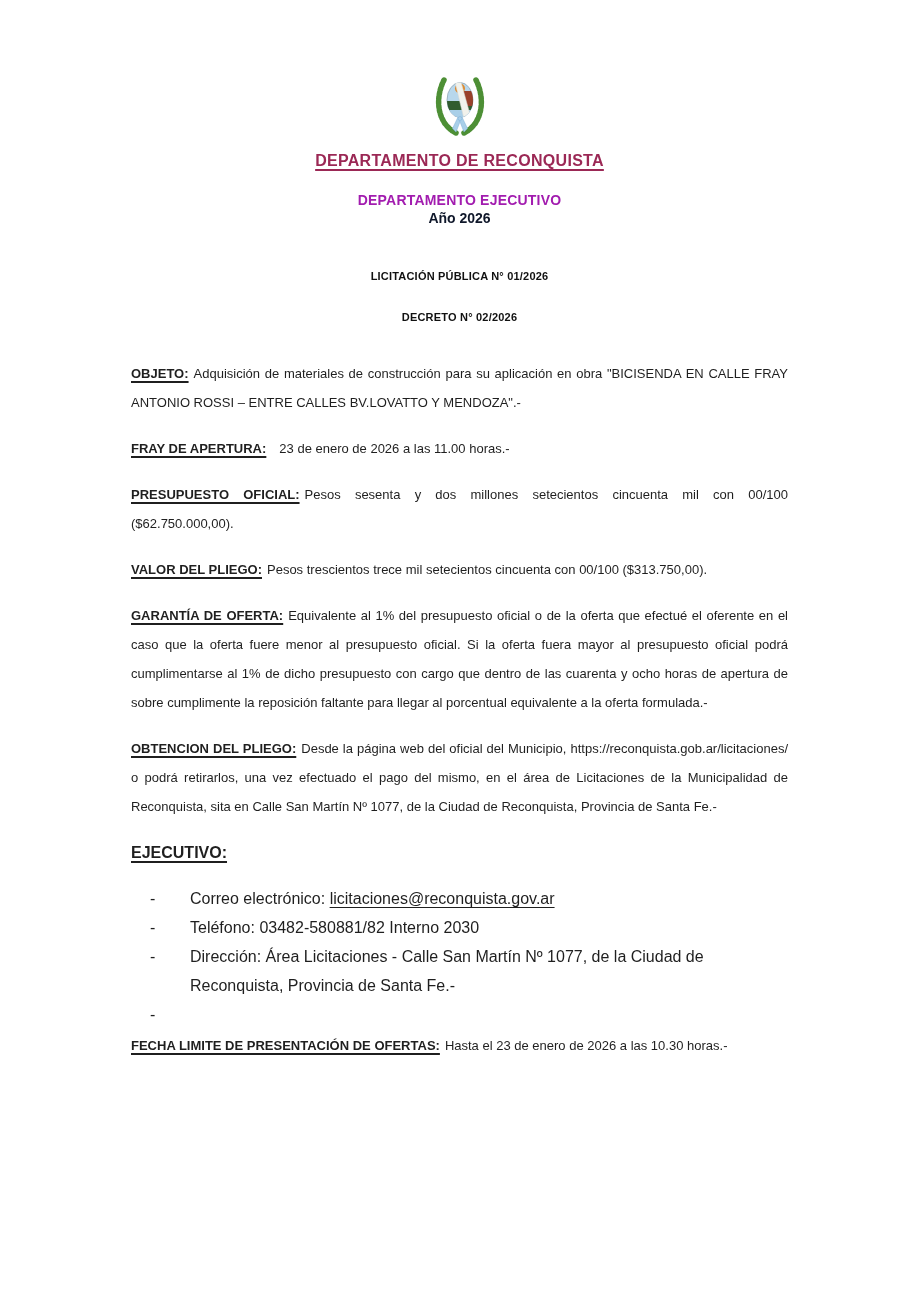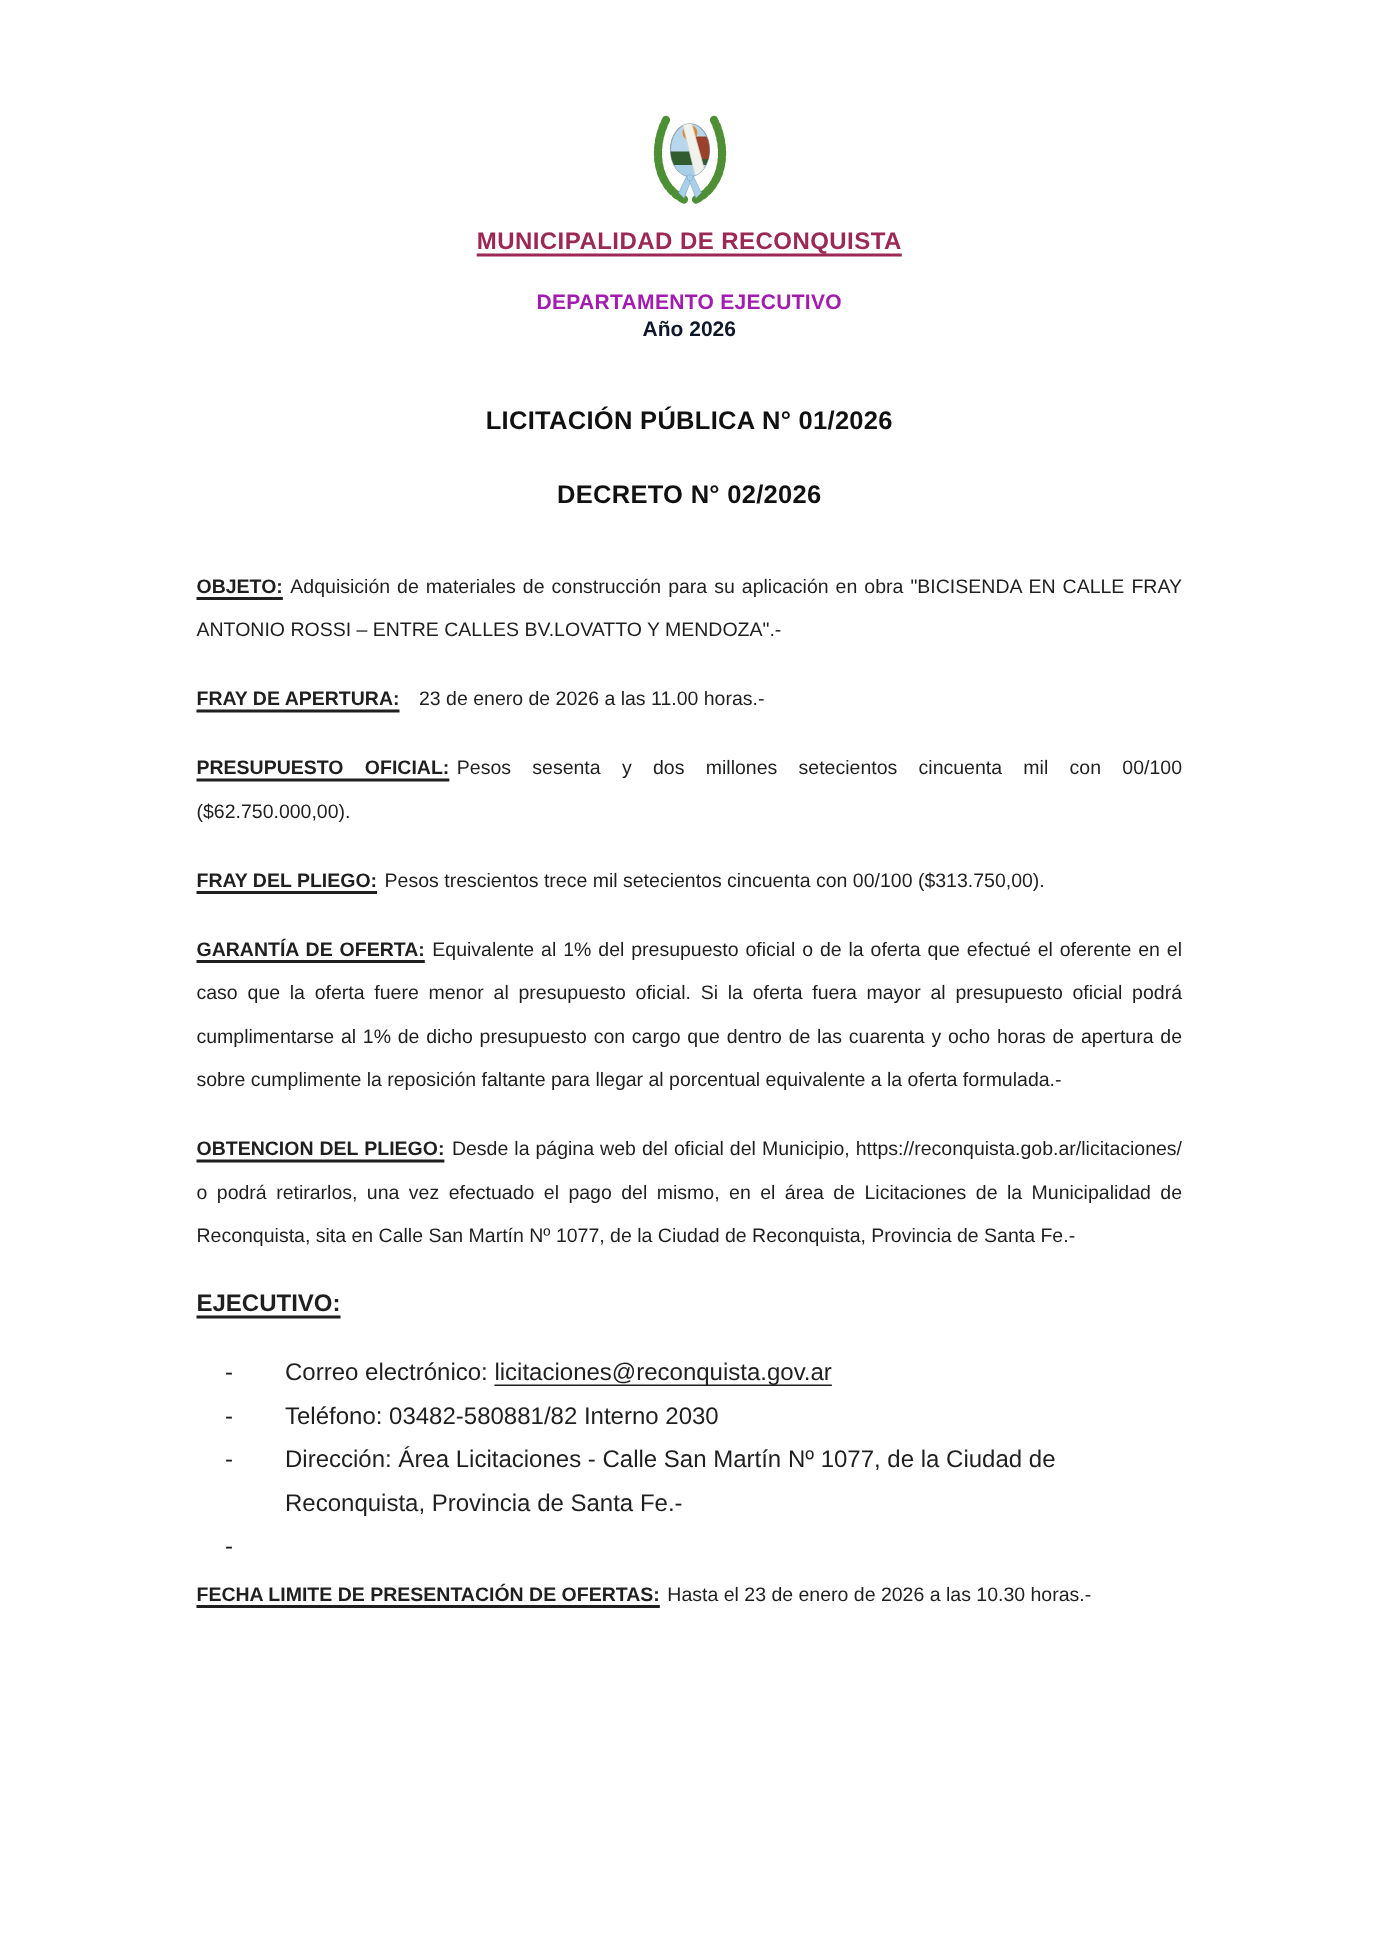--- a/index.html
+++ b/index.html
@@ -43,21 +43,21 @@
   .year-line {
     margin-top: 2px;
     font-size: 14px;
     font-weight: bold;
     color: #0f172a;
   }
   
   .doc-title {
     margin: 44px 0 0 0;
     text-align: center;
-    font-size: 17px;
+    font-size: 11px;
     font-weight: bold;
     color: #111111;
     letter-spacing: 0.2px;
   }
   .doc-title.decree { margin-top: 29px; }
   
   .doc-body { margin-top: 36px; }
   .para {
     font-size: 13px;
     line-height: 29px;
@@ -129,37 +129,37 @@
           <polygon points="50,20 62,20 82,92 68,94" fill="#f2f2ec" stroke="#d9d9d2" stroke-width="1"></polygon>
         </g>
 
         <g fill="#a9cfe9" stroke="#7fb0d8" stroke-width="1">
           <polygon points="56,90 61,97 52,120 45,113"></polygon>
           <polygon points="64,90 59,97 68,120 75,113"></polygon>
           <circle cx="60" cy="93" r="4"></circle>
         </g>
       </svg>
     </span>
-    <div class="org-name">MUNICIPALIDAD DE RECONQUISTA</div>
+    <div class="org-name">DEPARTAMENTO DE RECONQUISTA</div>
     <div class="dept-name">DEPARTAMENTO EJECUTIVO</div>
     <div class="year-line">Año 2026</div>
   </header>
 
   <div class="doc-title">LICITACIÓN PÚBLICA N° 01/2026</div>
   <div class="doc-title decree">DECRETO N° 02/2026</div>
 
   <div class="doc-body">
 
     <p class="para"><span class="sec-label">OBJETO:</span><span>Adquisición de materiales de construcción para su aplicación en obra "BICISENDA EN CALLE FRAY ANTONIO ROSSI – ENTRE CALLES BV.LOVATTO Y MENDOZA".-</span></p>
 
     <p class="para"><span class="sec-label wide">FRAY DE APERTURA:</span><span>23 de enero de 2026 a las 11.00 horas.-</span></p>
 
     <p class="para"><span class="sec-label">PRESUPUESTO OFICIAL:</span><span>Pesos sesenta y dos millones setecientos cincuenta mil con 00/100 ($62.750.000,00).</span></p>
 
-    <p class="para"><span class="sec-label">FRAY DEL PLIEGO:</span><span>Pesos trescientos trece mil setecientos cincuenta con 00/100 ($313.750,00).</span></p>
+    <p class="para"><span class="sec-label">VALOR DEL PLIEGO:</span><span>Pesos trescientos trece mil setecientos cincuenta con 00/100 ($313.750,00).</span></p>
 
     <p class="para"><span class="sec-label">GARANTÍA DE OFERTA:</span><span>Equivalente al 1% del presupuesto oficial o de la oferta que efectué el oferente en el caso que la oferta fuere menor al presupuesto oficial. Si la oferta fuera mayor al presupuesto oficial podrá cumplimentarse al 1% de dicho presupuesto con cargo que dentro de las cuarenta y ocho horas de apertura de sobre cumplimente la reposición faltante para llegar al porcentual equivalente a la oferta formulada.-</span></p>
 
     <p class="para"><span class="sec-label">OBTENCION DEL PLIEGO:</span><span>Desde la página web del oficial del Municipio,</span> <span class="url">https://reconquista.gob.ar/licitaciones/</span> <span>o podrá retirarlos, una vez efectuado el pago del mismo, en el área de Licitaciones de la Municipalidad de Reconquista, sita en Calle San Martín Nº 1077, de la Ciudad de Reconquista, Provincia de Santa Fe.-</span></p>
 
     <h3 class="sec-heading">EJECUTIVO:</h3>
 
     <div class="bullet-list">
       <div class="bullet-row">
         <span class="dash">-</span>

